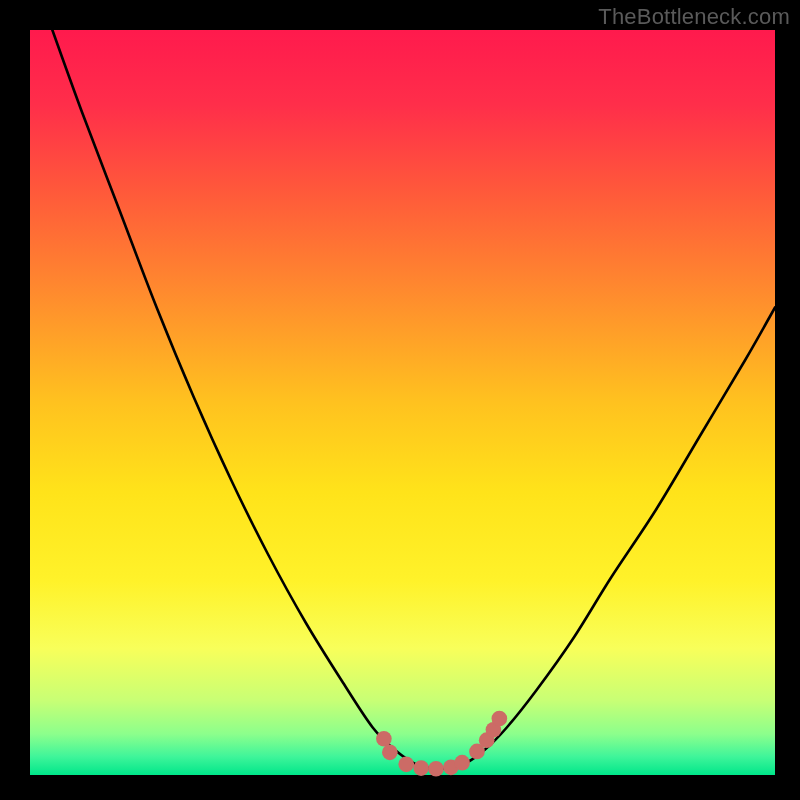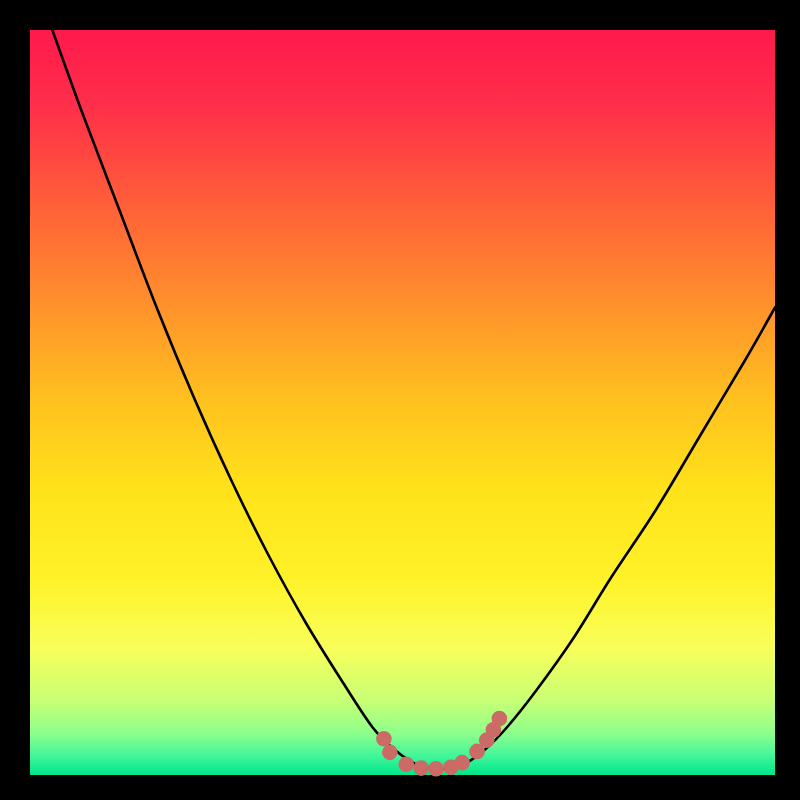--- a/index.html
+++ b/index.html
@@ -42,20 +42,21 @@
     width: 100%;
     height: 100%;
     overflow: visible;
   }
 </style>
 </head>
 <body>
 
 <div class="frame">
 
+  <div class="watermark">TheBottleneck.com</div>
 
   <div class="plot" id="plot" style="left: 30px; top: 30px; width: 745px; height: 750px;">
 
     <svg class="gradient" id="gradient-svg" preserveAspectRatio="none" viewBox="0 0 100 100">
       <defs>
         <linearGradient id="bg-grad" x1="0" y1="0" x2="0" y2="1">
             <stop offset="0%" stop-color="#ff1a4d"></stop>
             <stop offset="10%" stop-color="#ff2e4a"></stop>
             <stop offset="22%" stop-color="#ff5a3a"></stop>
             <stop offset="35%" stop-color="#ff8a2e"></stop>

